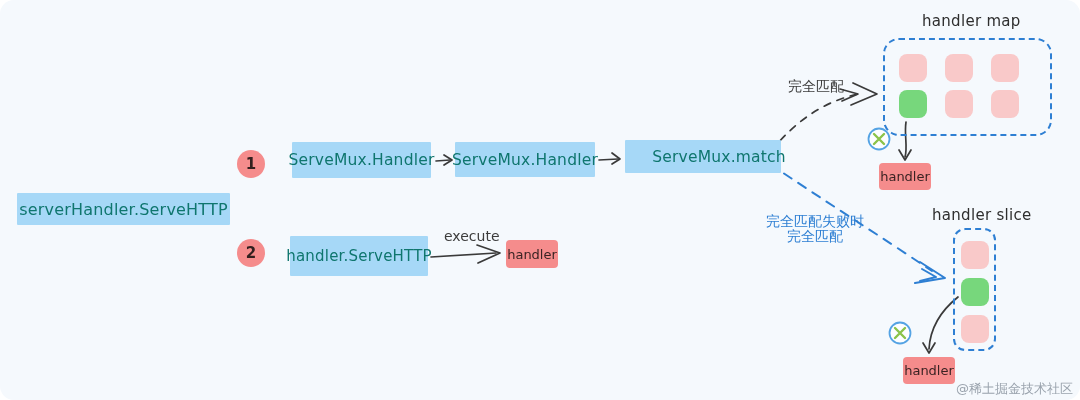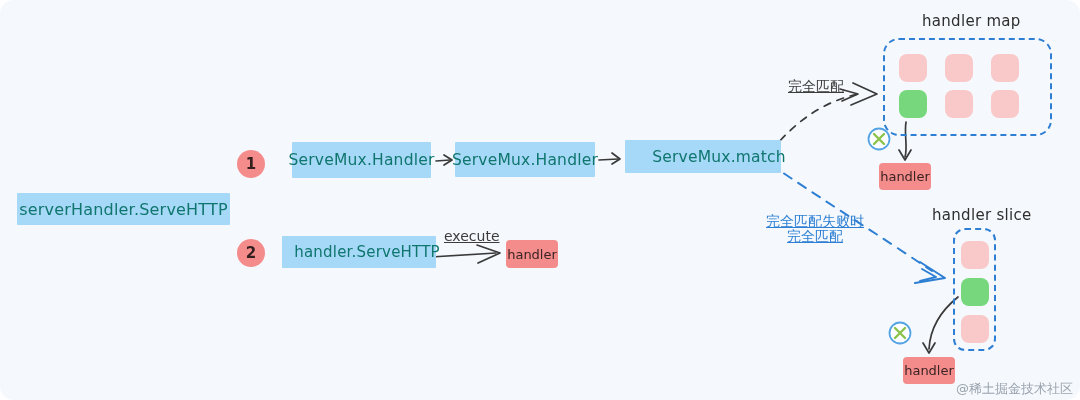--- a/index.html
+++ b/index.html
@@ -37,21 +37,21 @@
     background:transparent;
   }
   .panel.map{left:883px;top:38px;width:151px;height:80px;border-radius:16px;
     display:grid;grid-template-columns:repeat(3,28px);grid-auto-rows:28px;
     column-gap:18px;row-gap:8px;padding:14px 0 0 14px;}
   .panel.slice{left:953px;top:228px;width:39px;height:108px;border-radius:12px;
     display:flex;flex-direction:column;align-items:center;gap:9px;padding-top:11px;}
   .cell{width:28px;height:28px;border-radius:8px;background:var(--cell-pink,#f9c9c9);}
   .cell[data-state="green"]{background:var(--cell-green,#77d77c);}
   .panel-title{position:absolute;font-size:15px;color:#2e2e2e;white-space:nowrap;letter-spacing:.3px;}
-  .flow-label{position:absolute;font-size:14px;color:#3c3c3c;white-space:nowrap;text-decoration:underline;}
+  .flow-label{position:absolute;font-size:14px;color:#3c3c3c;white-space:nowrap;}
   .flow-label.blue{color:var(--label-blue,#2e7fd3);text-align:center;line-height:1.1;}
   .flow-label.blue span{display:block;}
   .watermark{position:absolute;left:956px;top:380px;font-size:13px;color:var(--watermark-gray,#9aa3ad);white-space:nowrap;}
 </style>
 </head>
 <body>
 
 <div class="stage">
 
   <svg class="arrows" width="1080" height="400" viewBox="0 0 1080 400">
@@ -105,21 +105,21 @@
 
   <div class="node" style="left:17px;top:193px;width:213px;height:32px;font-size:16px;">serverHandler.ServeHTTP</div>
 
   <div class="step" style="left:237px;top:150px;">1</div>
   <div class="step" style="left:237px;top:239px;">2</div>
 
   <div class="node" style="left:292px;top:142px;width:139px;height:36px;">ServeMux.Handler</div>
   <div class="node" style="left:455px;top:142px;width:140px;height:35px;">ServeMux.Handler</div>
   <div class="node" style="left:625px;top:140px;width:124px;height:33px;padding-left:32px;">ServeMux.match</div>
 
-  <div class="node" style="left:282px;top:236px;width:138px;height:32px;font-size:15px;padding-left:16px;">handler.ServeHTTP</div>
+  <div class="node" style="left:290px;top:236px;width:138px;height:40px;font-size:15px;">handler.ServeHTTP</div>
   <div class="chip" style="left:506px;top:240px;width:52px;height:28px;">handler</div>
 
   <div class="flow-label" style="left:444px;top:228px;">execute</div>
   <div class="flow-label" style="left:788px;top:78px;">完全匹配</div>
   <div class="flow-label blue" style="left:757px;top:214px;width:116px;">
     <span>完全匹配失败时</span>
     <span>完全匹配</span>
   </div>
 
   <div class="panel-title" style="left:922px;top:12px;">handler map</div>

